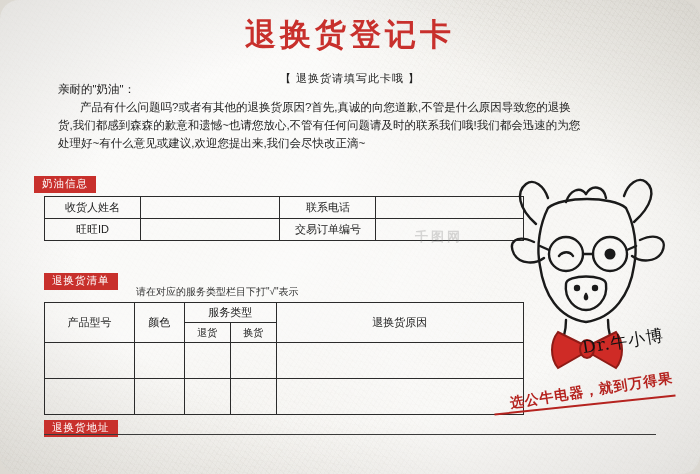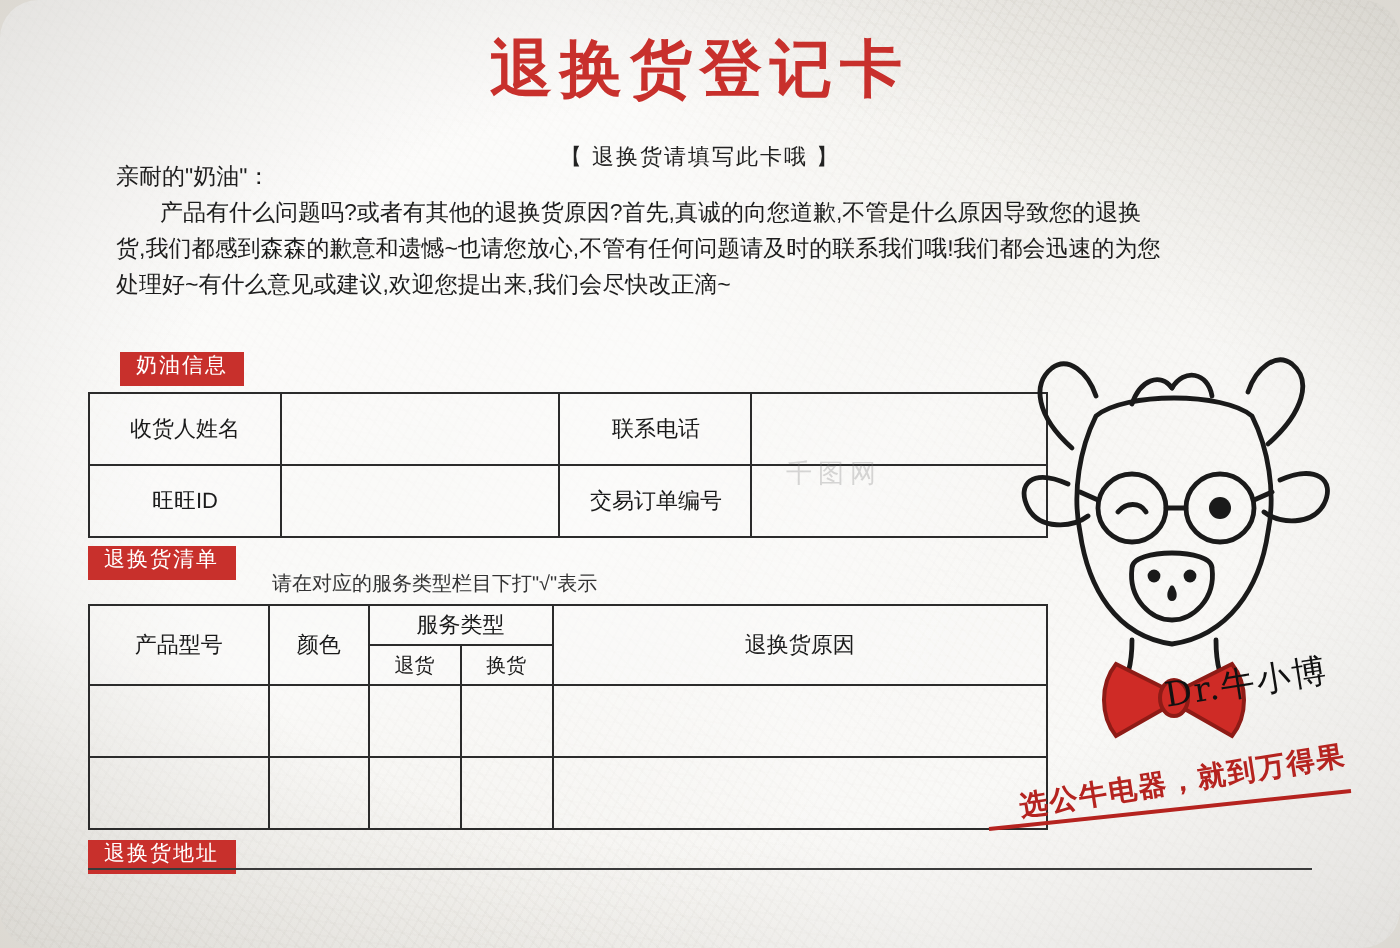--- a/index.html
+++ b/index.html
@@ -72,21 +72,21 @@
   table.grid {
     position:absolute;
     border-collapse:collapse;
     background:transparent;
   }
   table.grid td {
     border:1px solid #2b2b2b;
     font-size:11px;
     color:#1a1a1a;
     padding:0 6px;
-    height:36px;
+    height:22px;
     text-align:center;
     white-space:nowrap;
   }
   table.grid td.lbl { background:rgba(255,255,255,0.12); }
   table.grid td.blank { }
 
   
   #info-table { left:44px; top:196px; width:480px; }
   #info-table td.k { width:96px; }
   #info-table td.v1 { width:140px; }
@@ -131,41 +131,42 @@
     font-size:14px; color:#b5231f; font-weight:bold;
     transform:rotate(-9deg);
     letter-spacing:1px;
   }
   .slogan-underline {
     position:absolute; right:24px; top:404px; width:182px; height:2px;
     background:#b5231f; transform:rotate(-6deg);
   }
 
   .watermark {
-    position:absolute; left:393px; top:228px;
+    position:absolute; left:415px; top:228px;
     font-size:13px; color:rgba(120,120,120,0.28);
     letter-spacing:3px;
     transform:rotate(0deg);
+    font-weight:bold;
   }
 </style>
 </head>
 <body>
 
 <div class="page">
   <div class="vign"></div>
 
   <div class="title">退换货登记卡</div>
   <div class="subtitle">【 退换货请填写此卡哦 】</div>
 
   <div class="intro">
     <div class="l1">亲耐的"奶油"：</div>
     <div class="body">产品有什么问题吗?或者有其他的退换货原因?首先,真诚的向您道歉,不管是什么原因导致您的退换货,我们都感到森森的歉意和遗憾~也请您放心,不管有任何问题请及时的联系我们哦!我们都会迅速的为您处理好~有什么意见或建议,欢迎您提出来,我们会尽快改正滴~</div>
   </div>
 
-  <div class="tag" style="left:60px; top:176px;">奶油信息</div>
+  <div class="tag" style="left:34px; top:176px;">奶油信息</div>
 
   <table class="grid" id="info-table">
     <tbody>
         <tr>
       <td class="k lbl">收货人姓名</td>
       <td class="v1 blank"></td>
       <td class="k2 lbl">联系电话</td>
       <td class="v2 blank"></td>
     </tr>
     <tr>

